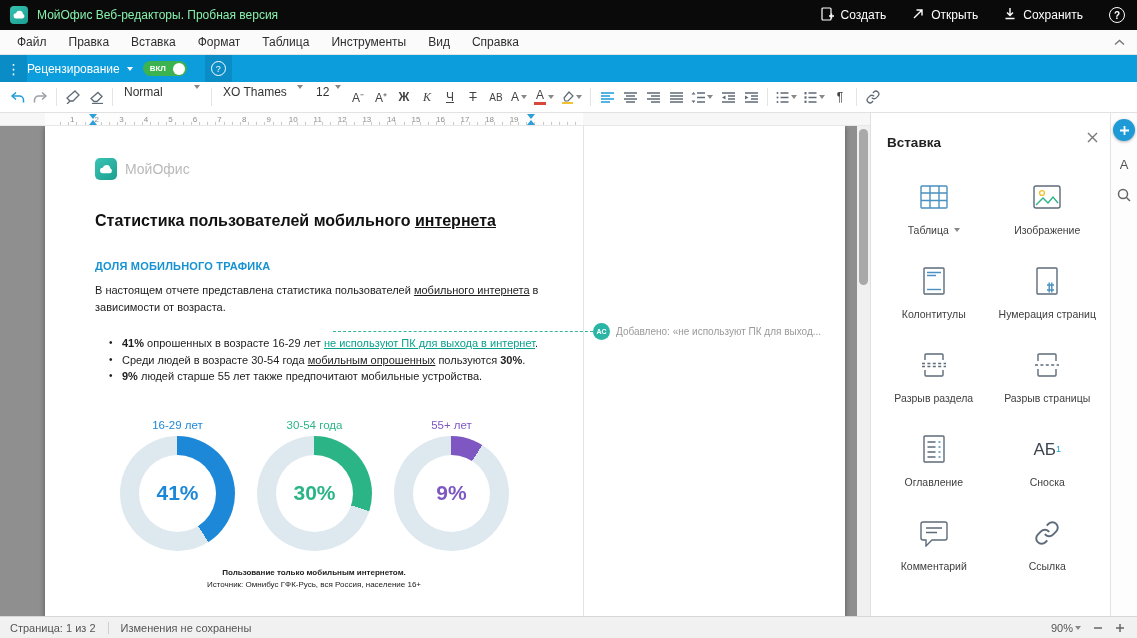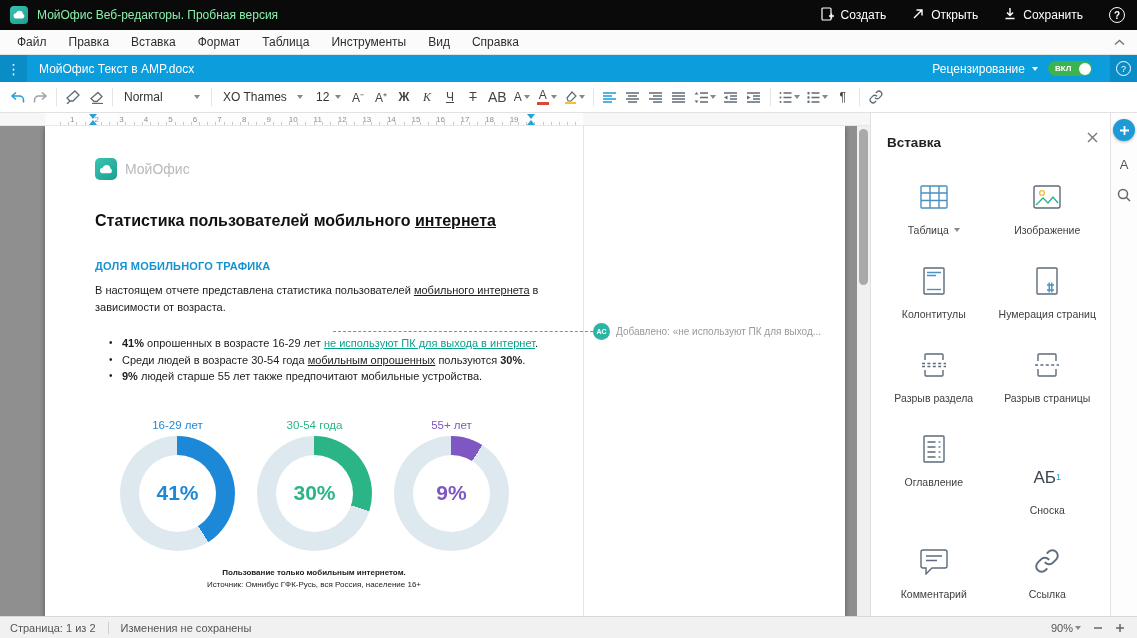--- a/index.html
+++ b/index.html
@@ -27,21 +27,21 @@
   .db-review { display:flex; align-items:center; gap:5px; font-size:12px; cursor:pointer; }
   .toggle { width:44px; height:15px; border-radius:8px; background:#3cb34f; display:flex; align-items:center; position:relative; cursor:pointer; }
   .toggle .tl { font-size:8px; font-weight:bold; color:#fff; margin-left:7px; }
   .toggle .knob { position:absolute; right:1.5px; top:1.5px; width:12px; height:12px; background:#fff; border-radius:50%; }
   .db-help { width:27px; height:27px; background:#0a8cc7; display:flex; align-items:center; justify-content:center; margin-left:8px; cursor:pointer; }
   .db-help .q { width:15px; height:15px; border:1.3px solid #fff; border-radius:50%; font-size:9px; display:flex; align-items:center; justify-content:center; }
 
   
   .toolbar { height:31px; background:#fff; border-bottom:1px solid #e2e2e2; display:flex; align-items:center; padding:0 6px; gap:1px; overflow:hidden; }
   .tbtn { min-width:22px; height:24px; border:none; background:none; display:flex; align-items:center; justify-content:center; font-size:12px; color:#444; font-family:inherit; cursor:pointer; border-radius:3px; padding:0 3px; }
-  .tsel { display:flex; align-items:center; gap:4px; height:24px; padding:0 6px; font-size:12px; color:#333; cursor:pointer; }
+  .tsel { display:flex; align-items:flex-start; gap:4px; height:24px; padding:0 6px; font-size:12px; color:#333; cursor:pointer; }
   .tsep { width:1px; height:18px; background:#e4e4e4; margin:0 4px; flex:0 0 auto; }
   .crt { width:0; height:0; border-left:3.5px solid transparent; border-right:3.5px solid transparent; border-top:4px solid #888; margin-left:2px; }
   .crt.w { border-top-color:#fff; }
   .b { font-weight:bold; } .i { font-style:italic; font-family:"Liberation Serif",serif; } .u { text-decoration:underline; } .s { text-decoration:line-through; }
   .colorbar { display:flex; flex-direction:column; align-items:center; line-height:1; }
   .colorbar .bar { width:12px; height:3px; background:#d8483b; margin-top:1px; }
 
   
   .ruler { height:13px; background:#f7f7f7; border-bottom:1px solid #e8e8e8; position:relative; }
   .ruler-inner { position:absolute; left:45px; width:538px; height:100%; background:#fdfdfd;
@@ -88,21 +88,21 @@
 
   
   .panel { width:240px; background:#fff; border-left:1px solid #e0e0e0; position:relative; }
   .panel-head { display:flex; align-items:center; justify-content:space-between; padding:10px 12px 0 16px; }
   .panel-title { font-size:13.5px; font-weight:600; color:#222; margin-top:12px; }
   .panel-close { margin-top:2px; cursor:pointer; }
   .panel-grid { margin-top:26px; display:grid; grid-template-columns:1fr 1fr; row-gap:20px; padding:0 6px; }
   .pitem { display:flex; flex-direction:column; align-items:center; gap:10px; cursor:pointer; padding:4px 0; }
   .pitem .ico { height:34px; display:flex; align-items:center; justify-content:center; }
   .pitem .lbl { font-size:10.5px; color:#3f3f3f; display:flex; align-items:center; gap:3px; text-align:center; }
-  .fnico { font-size:17px; color:#3c4650; line-height:1;margin-top:28px; }
+  .fnico { font-size:17px; color:#3c4650; line-height:1; }
   .fnico sup { font-size:9px; color:#1e9bd7; }
 
   
   .rail { width:27px; background:#fdfdfd; border-left:1px solid #e3e3e3; display:flex; flex-direction:column; align-items:center; padding-top:6px; gap:16px; }
   .rail-add { width:22px; height:22px; border-radius:50%; background:#1e9bd7; display:flex; align-items:center; justify-content:center; cursor:pointer; box-shadow:0 1px 3px rgba(0,0,0,.3); }
   .rail-a { font-size:13px; color:#555; cursor:pointer; }
 
   
   .statusbar { height:22px; background:#f1f1f1; border-top:1px solid #d7d7d7; display:flex; align-items:center; justify-content:space-between; padding:0 12px 0 10px; font-size:11px; color:#555; }
   .sb-left,.sb-right { display:flex; align-items:center; gap:12px; }
@@ -154,21 +154,20 @@
   <span class="mi">Инструменты</span>
   <span class="mi">Вид</span>
   <span class="mi">Справка</span>
   <span class="collapse"><svg width="11" height="7" viewBox="0 0 11 7" fill="none" stroke="#777" stroke-width="1.4">
         <path d="M1 5.5L5.5 1.5 10 5.5"></path>
       </svg></span>
 </nav>
 
 <div class="docbar">
   <div class="db-menu">⋮</div>
-  <div class="db-name">МойОфис Текст в AMP.docx</div>
   <div class="db-right">
     <div class="db-review">
       <span>Рецензирование</span>
       <span class="crt w"></span>
     </div>
     <div class="toggle">
       <span class="tl">ВКЛ</span>
       <span class="knob"></span>
     </div>
     <div class="db-help">
@@ -216,21 +215,21 @@
   <div class="tsel" style="width:36px;justify-content:space-between">
     <span>12</span>
       <span class="crt"></span>
   </div>
   <button class="tbtn">А⁻</button>
   <button class="tbtn">А⁺</button>
   <button class="tbtn b">Ж</button>
   <button class="tbtn i">К</button>
   <button class="tbtn u">Ч</button>
   <button class="tbtn s">Т</button>
-  <button class="tbtn" style="font-size:14px">АВ</button>
+  <button class="tbtn" style="font-size:10px">АВ</button>
   <button class="tbtn">
       <span>А</span>
       <span class="crt"></span>
     </button>
   <button class="tbtn">
       <span class="colorbar">
         <span>А</span>
         <span class="bar"></span>
       </span>
       <span class="crt"></span>

